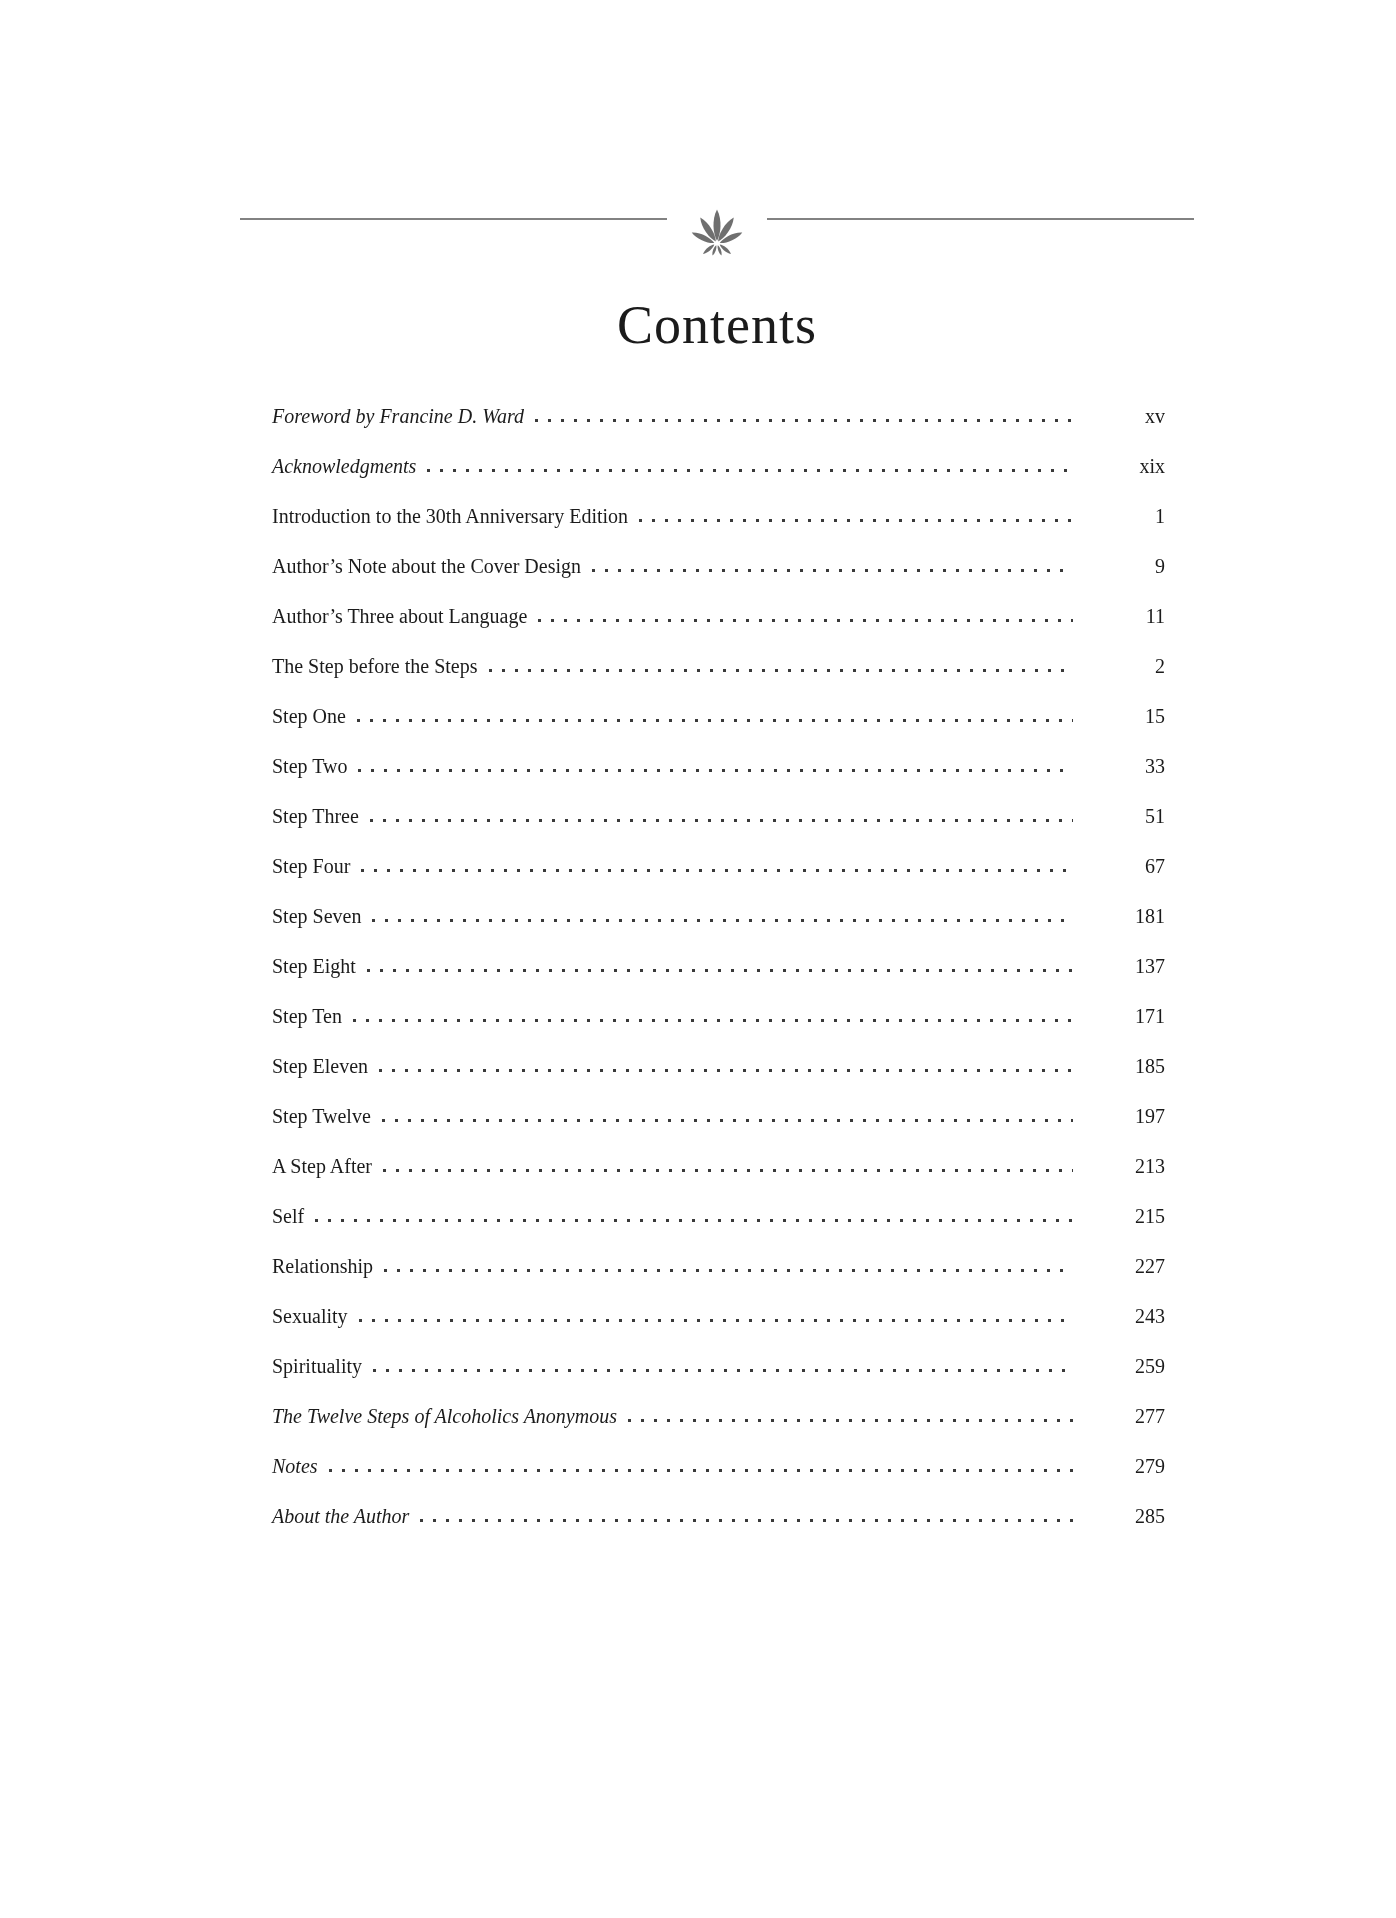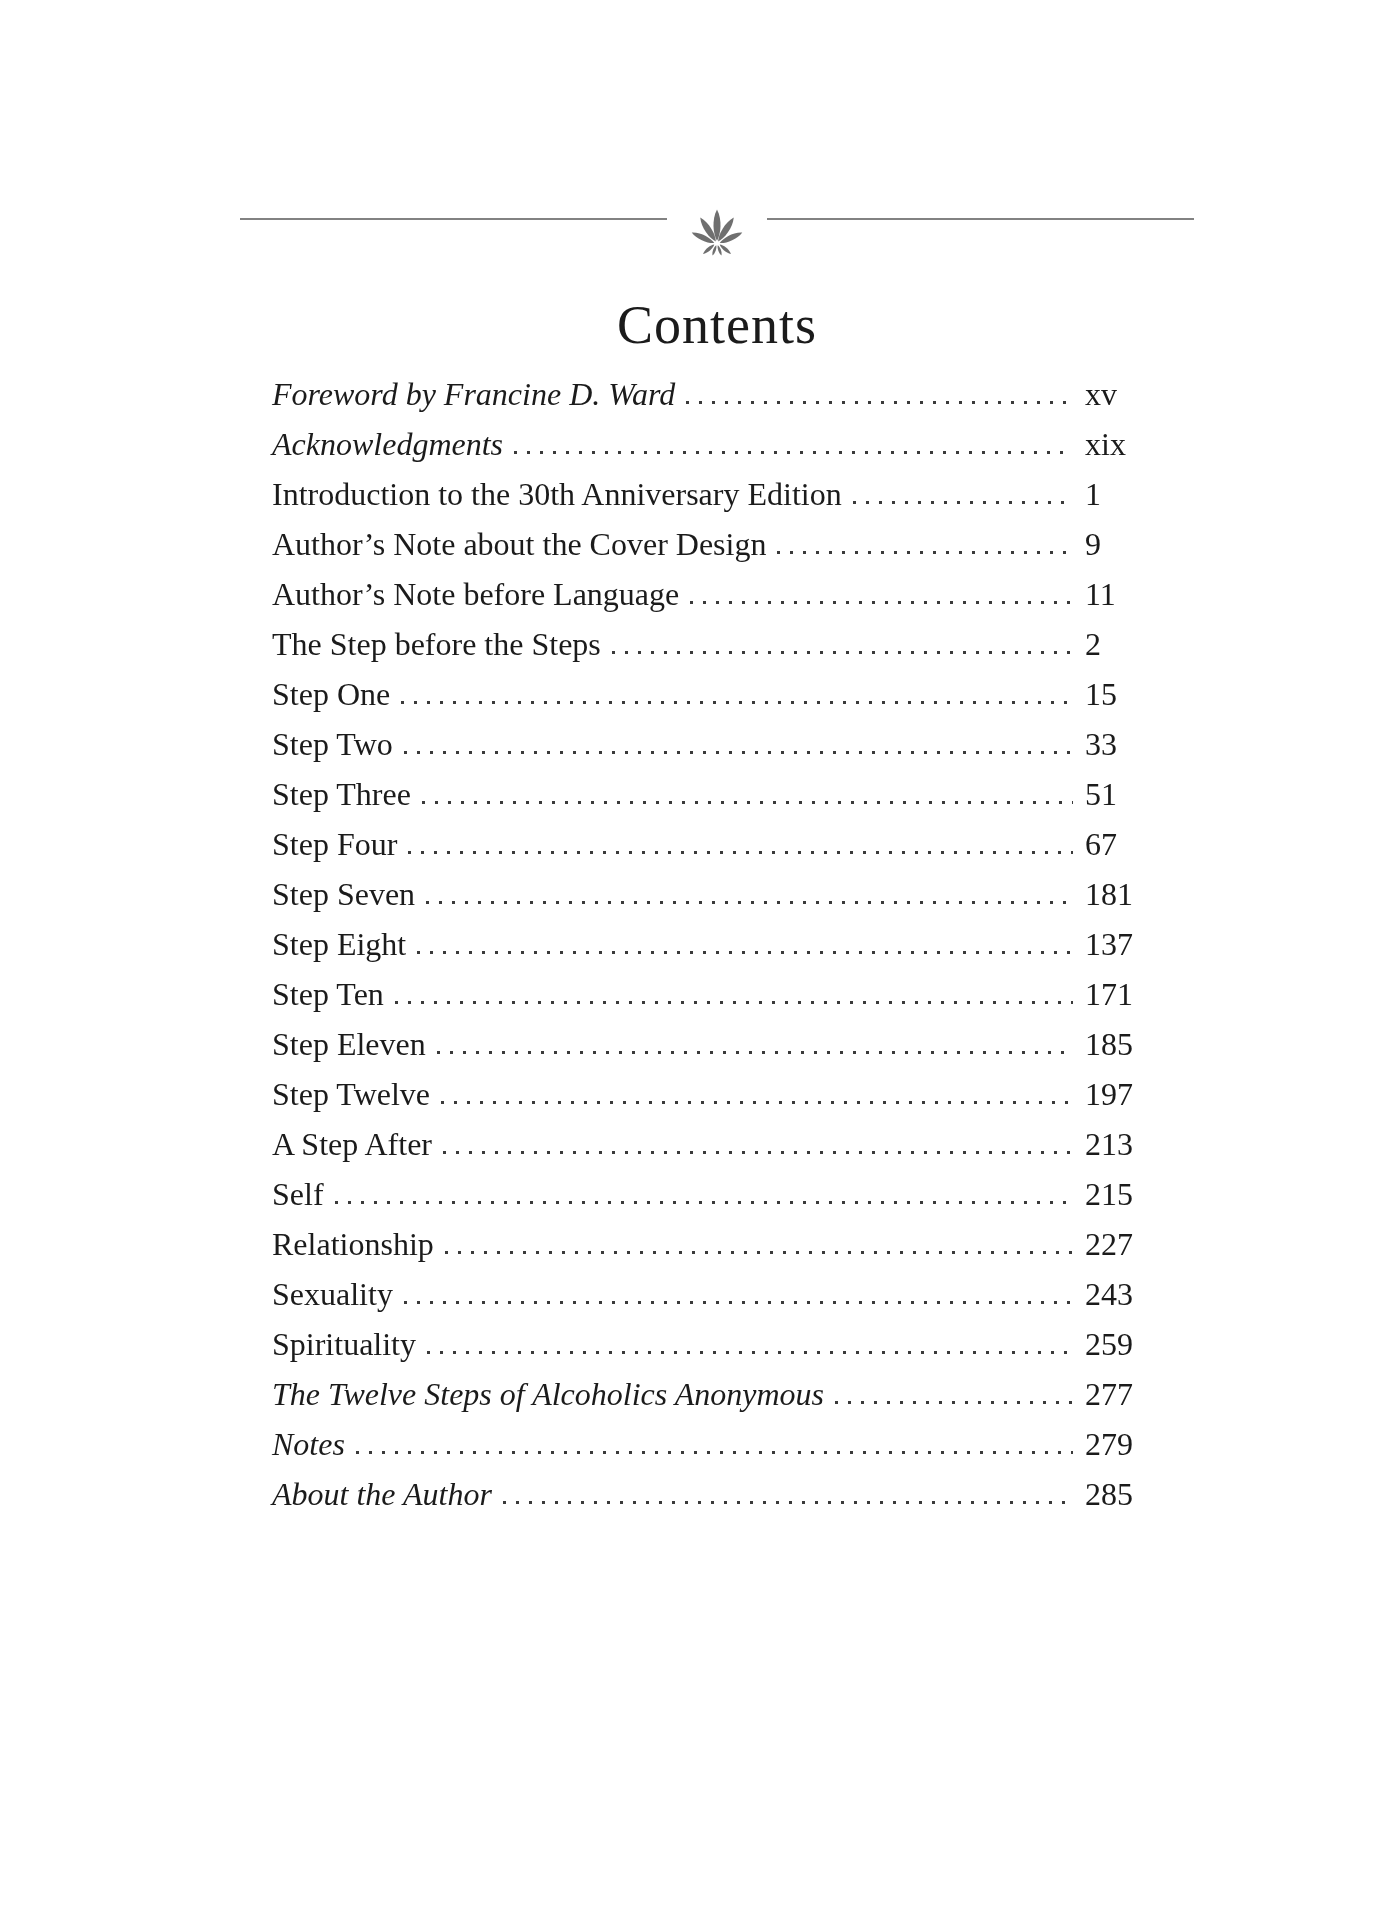--- a/index.html
+++ b/index.html
@@ -48,23 +48,23 @@
     line-height: 70px;
     letter-spacing: 1px;
     font-weight: normal;
     margin: 0;
   }
 
   
   .toc {
     position: absolute;
     left: 272px;
-    top: 378px;
+    top: 400px;
     width: 893px;
-    font-size: 32px;
+    font-size: 20px;
     line-height: 33px;
   }
   .group + .group { margin-top: 17px; }
   .group-italic .label { font-style: italic; }
 
   .row {
     display: flex;
     align-items: baseline;
     margin-bottom: 17px;
   }
@@ -77,20 +77,21 @@
     height: 5px;
     margin: 0 12px 0 10px;
     background-image: radial-gradient(circle at 2.5px 2.5px, #3a3a3a 1.7px, rgba(0,0,0,0) 2.0px);
     background-size: 13px 5px;
     background-repeat: repeat-x;
     background-position: left bottom;
   }
   .row .page-num {
     flex: 0 0 80px;
     width: 80px;
+    text-align: right;
     white-space: nowrap;
     font-style: normal;
   }
 </style>
 </head>
 <body>
 
 <div class="page">
 
   <div class="divider">
@@ -131,21 +132,21 @@
     <span class="label">Introduction to the 30th Anniversary Edition</span>
     <span class="leader"></span>
     <span class="page-num">1</span>
   </div>
         <div class="row">
     <span class="label">Author’s Note about the Cover Design</span>
     <span class="leader"></span>
     <span class="page-num">9</span>
   </div>
         <div class="row">
-    <span class="label">Author’s Note before Language</span>
+    <span class="label">Author’s Three about Language</span>
     <span class="leader"></span>
     <span class="page-num">11</span>
   </div>
         <div class="row">
     <span class="label">The Step before the Steps</span>
     <span class="leader"></span>
     <span class="page-num">2</span>
   </div>
         <div class="row">
     <span class="label">Step One</span>

